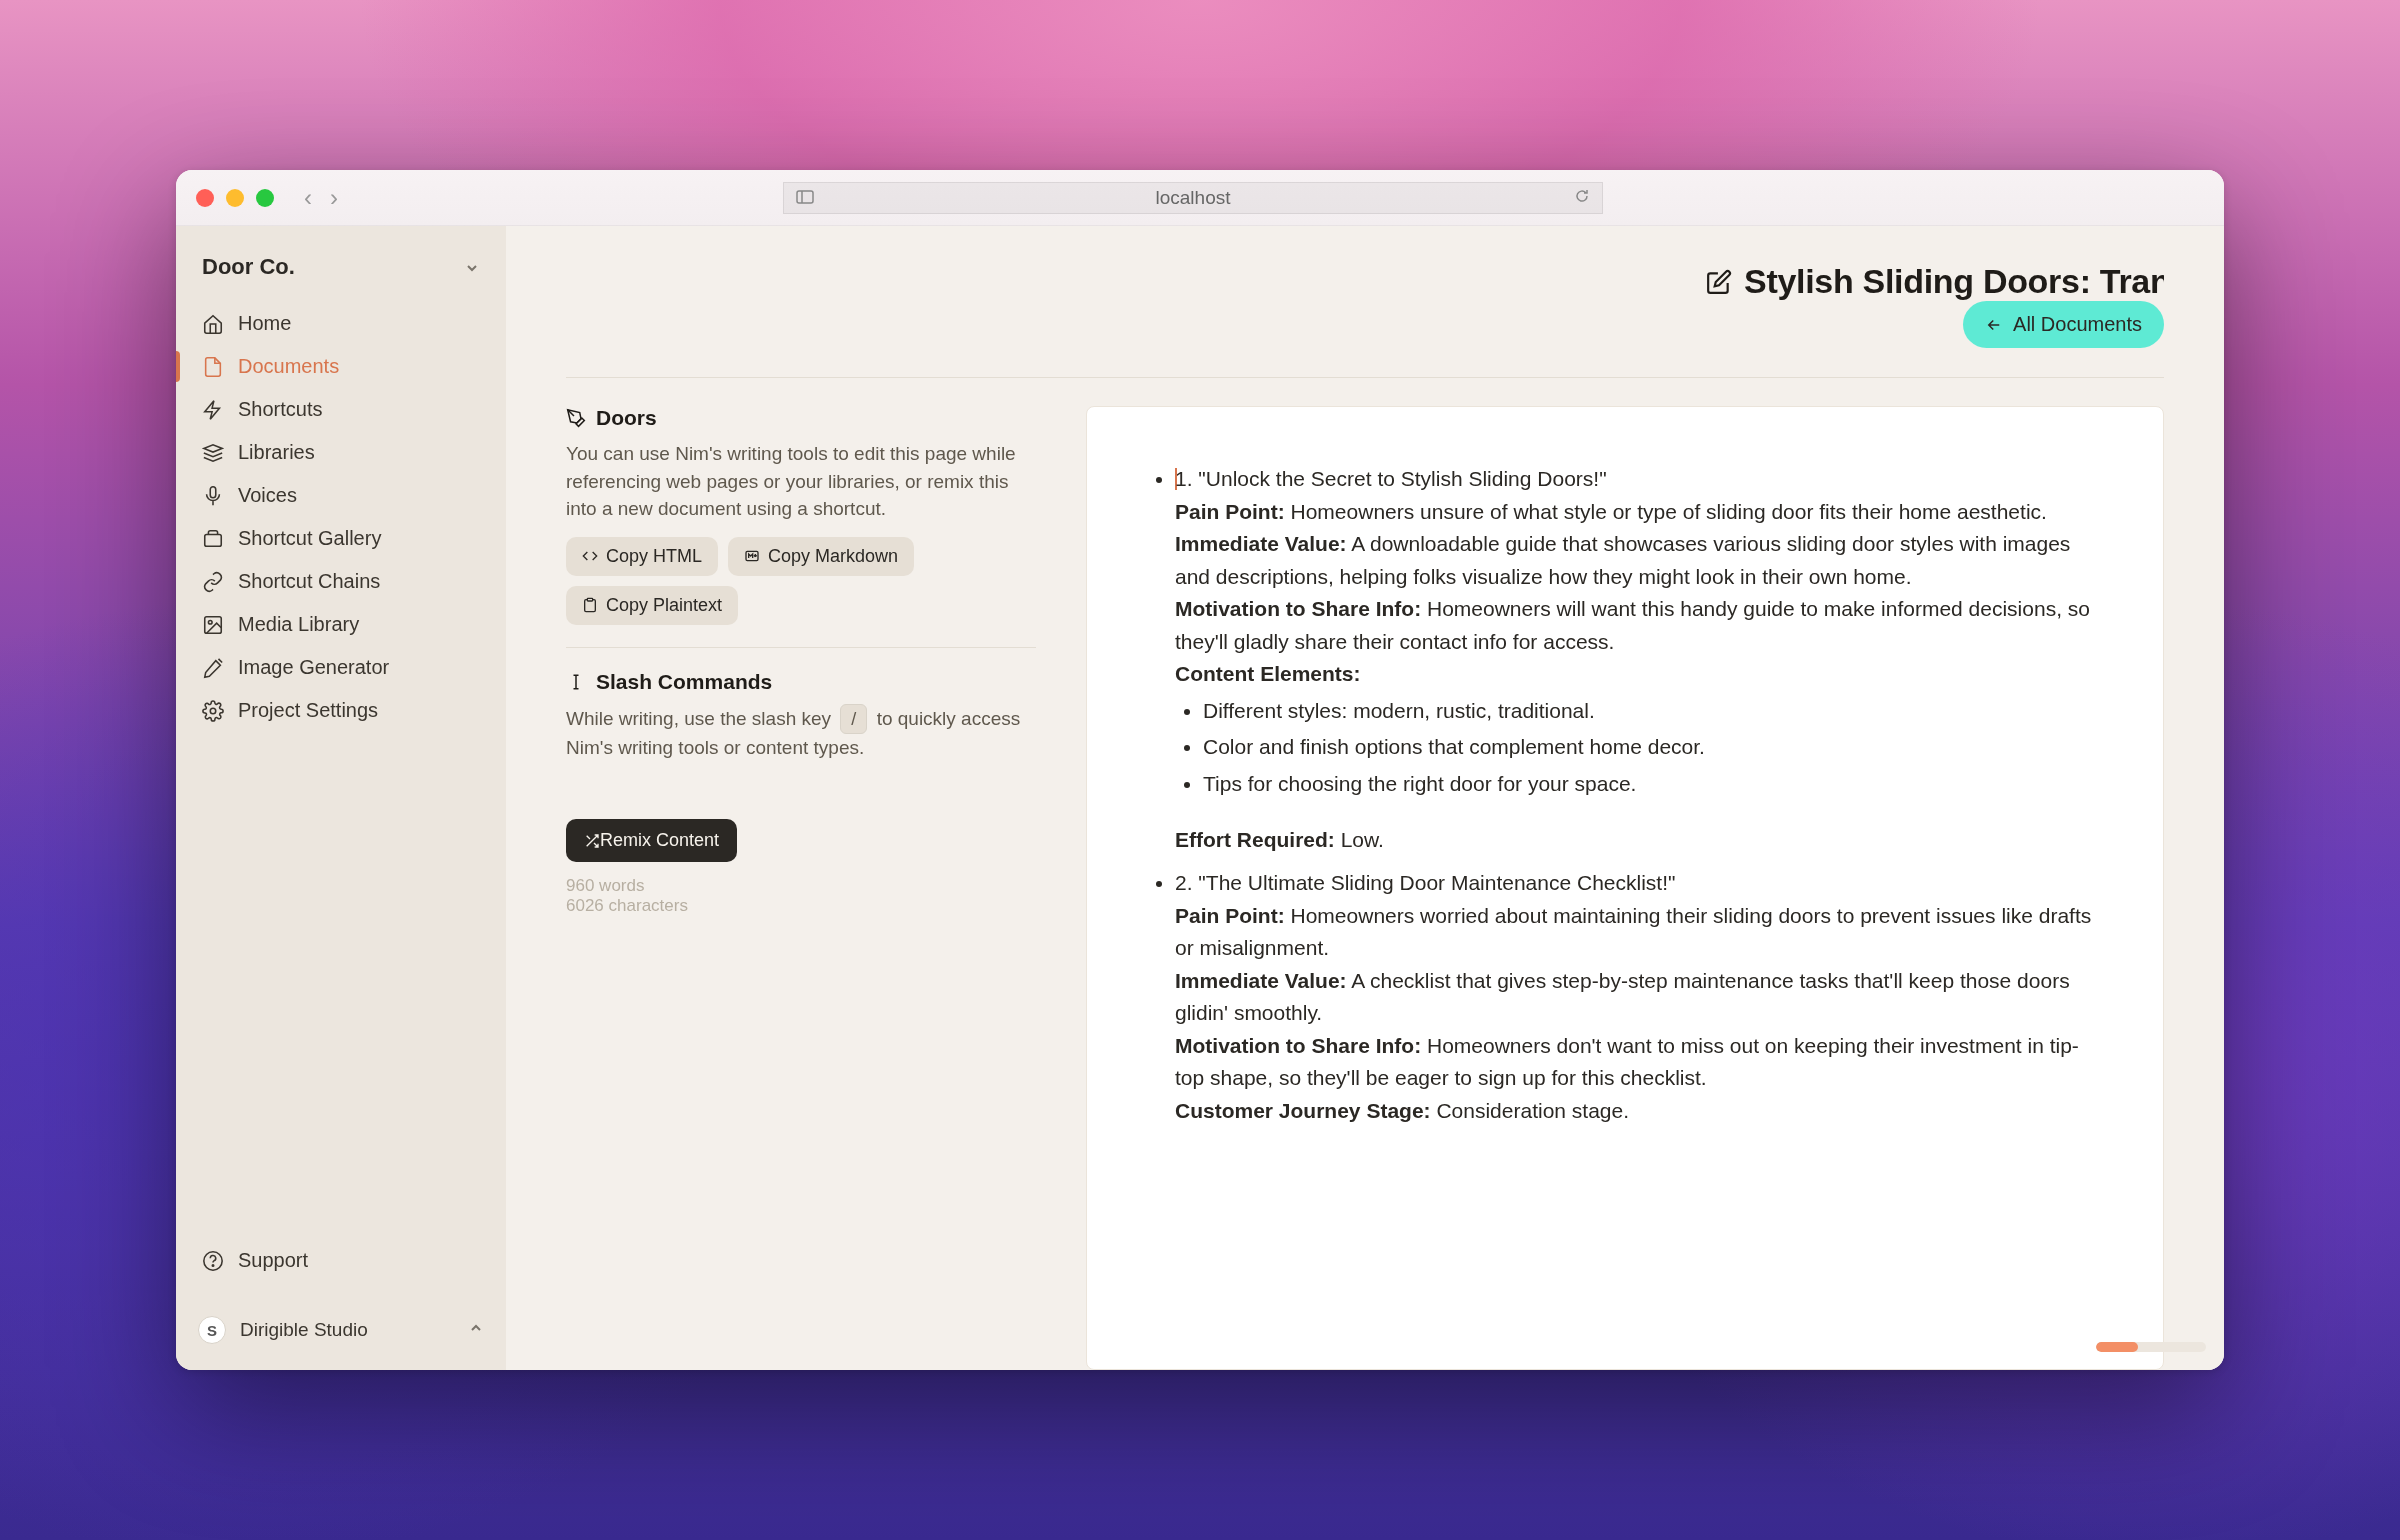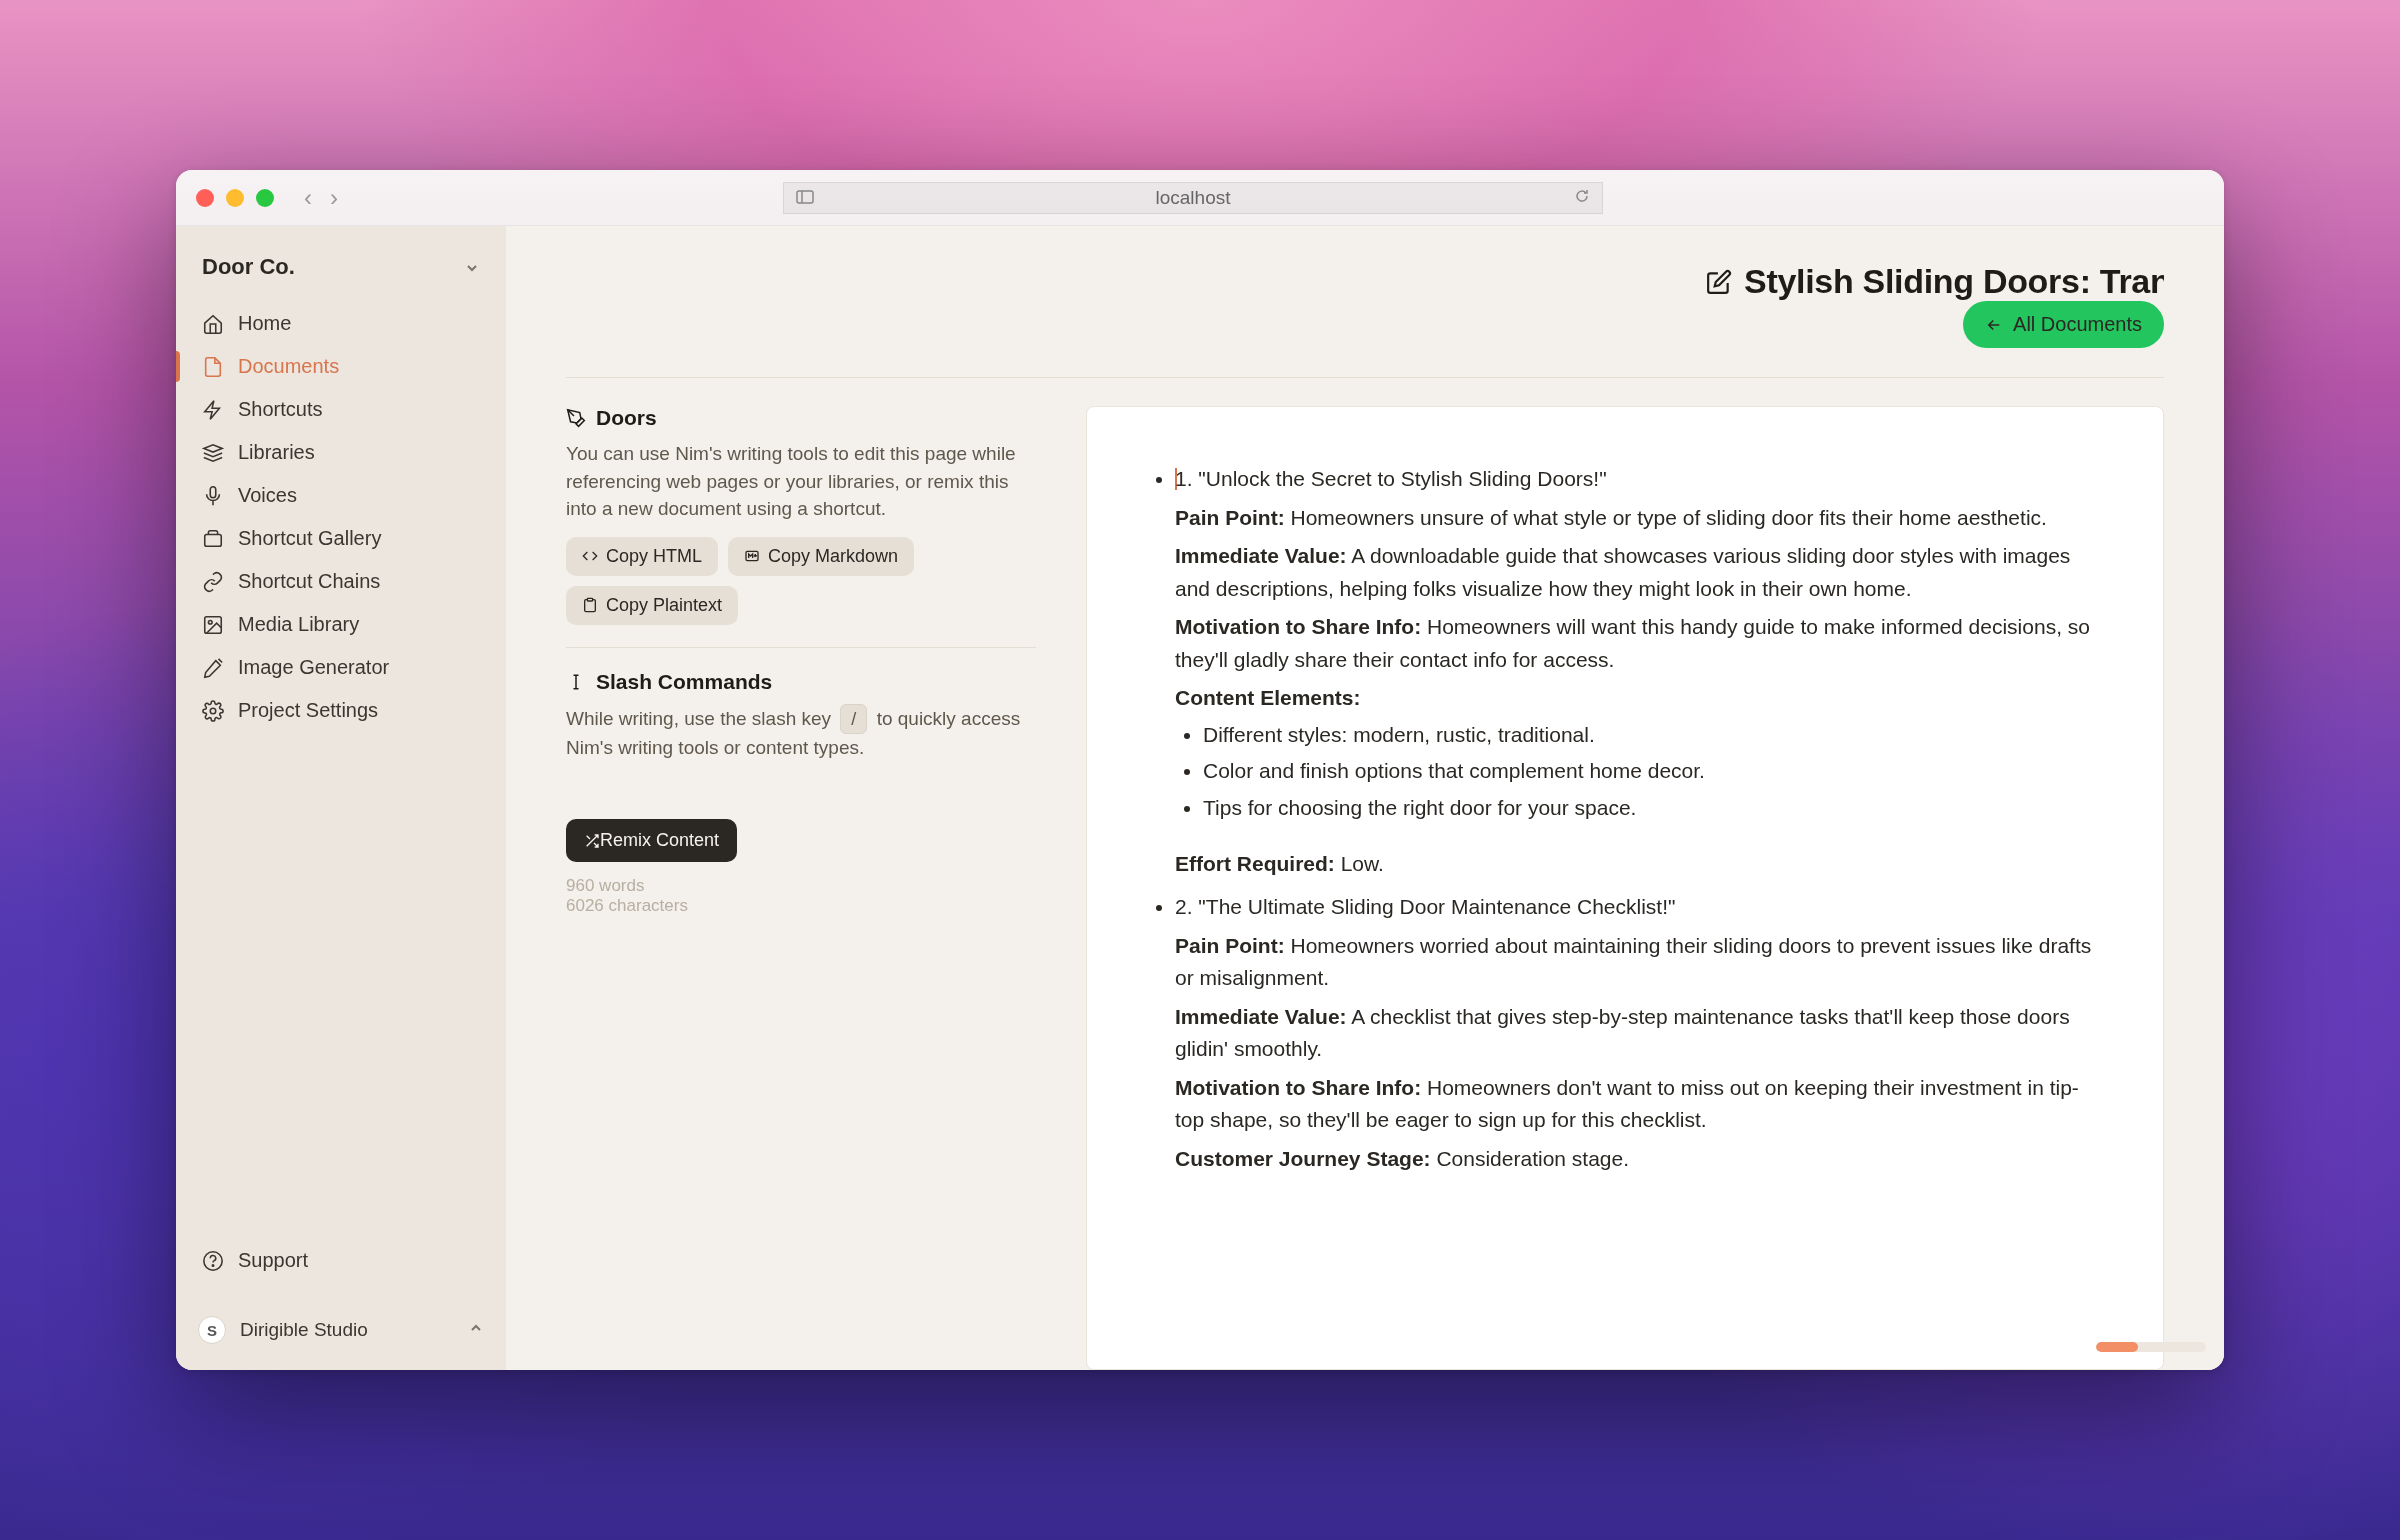--- a/index.html
+++ b/index.html
@@ -121,21 +121,21 @@
     .page-header {
       display: flex; align-items: flex-end; justify-content: space-between;
       padding-bottom: 29px;
       border-bottom: 1px solid #e3ddd3;
       flex-direction: column;
     }
     .page-title-wrap { display: flex; align-items: center; gap: 12px; }
     .page-title { font-size: 34px; font-weight: 700; color: #1f1c18; letter-spacing: -0.3px; white-space: nowrap; max-width: 420px; overflow: hidden; }
     .all-docs-btn {
       display: flex; align-items: center; gap: 10px;
-      background: #22c55e; border-radius: 999px;
+      background: #5eead4; border-radius: 999px;
       padding: 12px 22px; font-size: 20px; color: #2b2824;
       border: none; cursor: pointer;
     }
 
     .two-col { display: flex; gap: 50px; flex: 1; min-height: 0; padding-top: 28px; }
     .left-col { width: 470px; }
     .section { padding-bottom: 22px; border-bottom: 1px solid #e3ddd3; margin-bottom: 22px; }
     .section:last-of-type { border-bottom: 0; }
     .section-title { display:flex; align-items:center; gap:10px; font-size: 21px; font-weight: 600; color: #1f1c18; margin-bottom: 10px; }
     .section-text { font-size: 19px; line-height: 1.45; color: #5f584d; margin-bottom: 14px; }
@@ -159,21 +159,21 @@
 
     .editor-pane {
       flex: 1; background: #fff; border: 1px solid #ebe4da; border-radius: 8px;
       padding: 56px 60px 30px 60px;
       overflow: hidden;
       position: relative;
     }
     .editor-pane ul { list-style: disc; padding-left: 28px; }
     .editor-pane ul ul { margin-top: 4px; }
     .editor-pane li { font-size: 21px; line-height: 1.55; color: #2b2824; margin-bottom: 10px; }
-    .editor-pane li > div { margin-top: 6px; }
+    .editor-pane li > div { margin-top: 0; }
     .label-b { font-weight: 700; }
     .nested { list-style: disc; padding-left: 34px; margin: 6px 0 10px 0; }
     .nested li { margin-bottom: 4px; }
     .cursor-mark {
       display: inline-block; width: 2px; height: 22px; background: #d8754d;
       vertical-align: text-bottom; margin-right: -2px;
     }
 
     .progress-bar {
       position: absolute; bottom: 18px; right: 18px;

